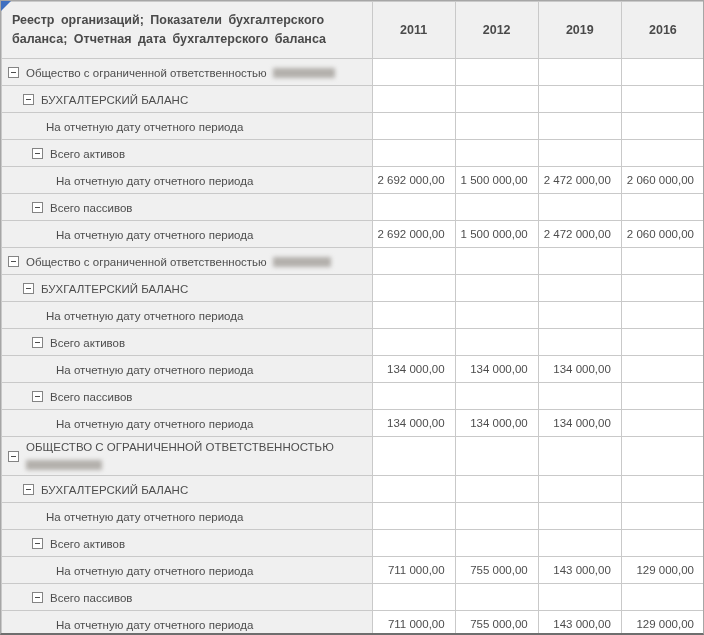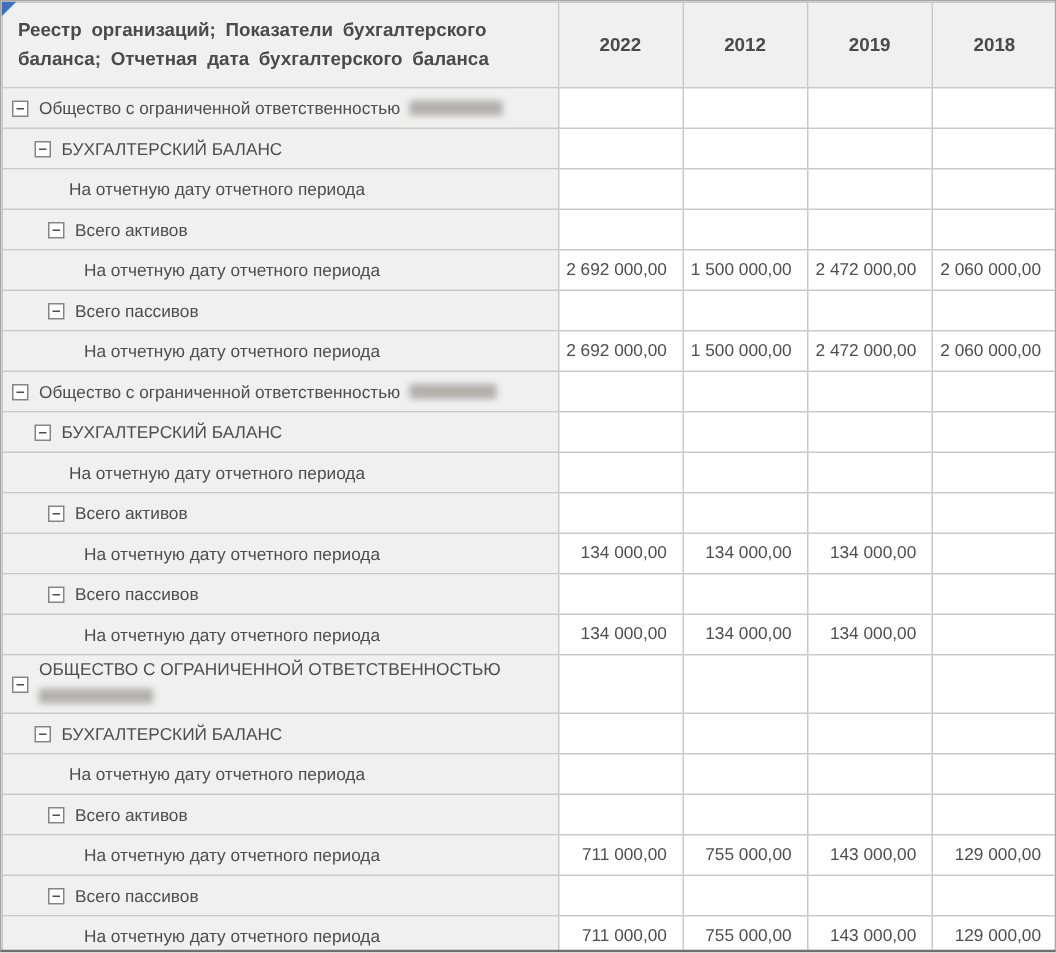--- a/index.html
+++ b/index.html
@@ -64,24 +64,24 @@
         <col class="c-year">
         <col class="c-year">
         <col class="c-year">
         <col class="c-year">
     </colgroup>
     <thead>
       <tr>
         <th class="label-h">
           <span>Реестр организаций; Показатели бухгалтерского баланса; Отчетная дата бухгалтерского баланса</span>
         </th>
-      <th class="year-h">2022</th>
+      <th class="year-h">2011</th>
           <th class="year-h">2012</th>
           <th class="year-h">2019</th>
-          <th class="year-h">2018</th>
+          <th class="year-h">2016</th>
         </tr>
     </thead>
     <tbody id="tbody">
         <tr>
           <td class="label-cell">
             <div class="cellwrap" style="padding-left: 6px;">
               <span class="minus"></span>
               <div class="one"><span class="lbl">Общество с ограниченной ответственностью</span><span class="redacted" style="width: 62px;"></span></div>
             </div>
           </td>

